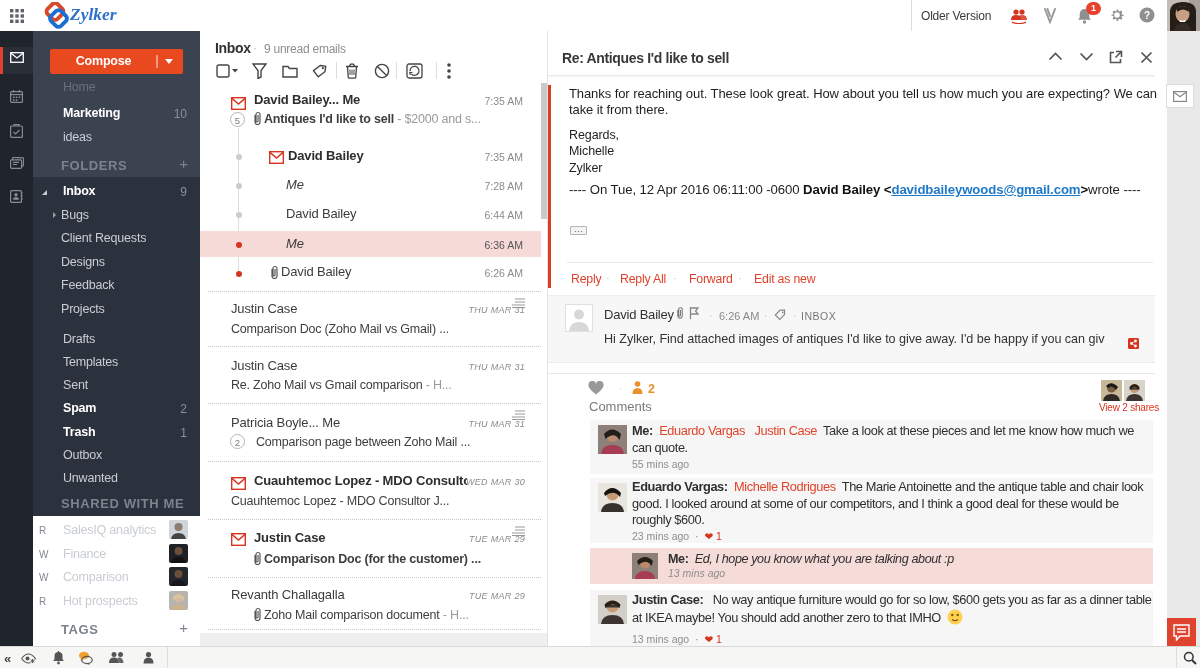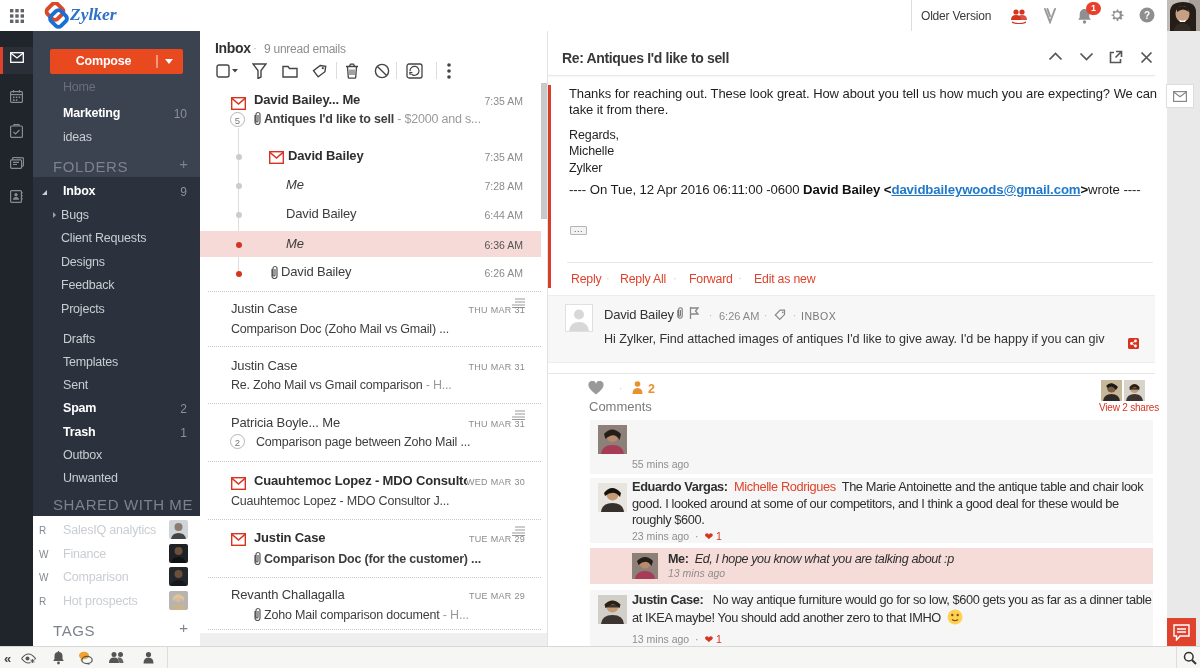--- a/index.html
+++ b/index.html
@@ -26,35 +26,35 @@
 
 #sidebar { position:absolute; left:33px; top:31px; width:167px; height:485px; background:#2c323d; z-index:10; }
 #sidebar-top { position:absolute; left:0; top:0; width:167px; height:146px; background:#3c4350; }
 #compose { position:absolute; left:17px; top:18px; width:133px; height:25px; background:#e8491f; border-radius:2px; color:#fff; }
 #compose .lbl { position:absolute; left:0; top:5px; width:107px; text-align:center; font-size:12.5px; font-weight:bold; letter-spacing:-.2px; }
 #compose .sep { position:absolute; left:106px; top:6px; width:1.5px; height:13px; background:rgba(255,255,255,.45); }
 #compose .car { position:absolute; left:115px; top:10px; width:0; height:0; border-left:4.5px solid transparent; border-right:4.5px solid transparent; border-top:5px solid #fff; }
 .sitem { position:absolute; left:30px; font-size:12.5px; color:#c9cdd2; letter-spacing:-.2px; }
 .sitem.b { font-weight:bold; color:#fff; }
 .scount { position:absolute; right:13px; font-size:12px; color:#8b919a; }
-.shead { position:absolute; left:20px; font-size:15px; font-weight:normal; letter-spacing:.6px; color:#7c838d; }
+.shead { position:absolute; left:28px; font-size:13px; font-weight:bold; letter-spacing:.6px; color:#7c838d; }
 .splus { position:absolute; right:12px; font-size:15px; color:#7c838d; }
 .sav { position:absolute; right:12px; width:19px; height:19px; border-radius:2px; overflow:hidden; }
 .spfx { position:absolute; left:6px; font-size:10px; color:#828893; }
 
 
 #listpane { position:absolute; left:200px; top:31px; width:348px; height:615px; background:#fff; z-index:5; border-right:1px solid #e2e2e2; }
 #lp-head { position:absolute; left:15px; top:9px; font-size:14px; font-weight:bold; color:#303030; letter-spacing:-.3px; }
 #lp-unread { position:absolute; left:64px; top:11px; font-size:12px; color:#8e8e8e; letter-spacing:-.25px; }
 #lp-toolbar { position:absolute; left:0; top:29px; width:348px; height:22px; }
 #lp-list { position:absolute; left:0; top:51px; width:341px; height:555px; overflow:hidden; }
 .sender { font-size:13px; color:#3c3c3c; letter-spacing:-.15px; white-space:nowrap; }
 .sender.b { font-weight:bold; color:#2e2e2e; }
 .ltime { position:absolute; right:18px; font-size:10.5px; color:#8b8b8b; }
-.ldate { position:absolute; right:16px; font-size:9px; color:#8b8b8b; letter-spacing:.3px; }
+.ldate { position:absolute; right:16px; font-size:9px; color:#8b8b8b; letter-spacing:.3px;font-style:italic; }
 .lsub { font-size:12.5px; color:#3e3e3e; letter-spacing:-.2px; }
 .lsub .gr { color:#9a9a9a; }
 .dotsep { position:absolute; left:8px; width:333px; border-top:1px dotted #c9c9c9; }
 .numcirc { position:absolute; width:15px; height:15px; border:1px solid #b5b5b5; border-radius:50%; font-size:9.5px; color:#777; text-align:center; line-height:15px; background:#fff; }
 .thline { position:absolute; left:38px; width:1px; background:#ddd; }
 .thdot { position:absolute; left:36px; width:6px; height:6px; border-radius:50%; background:#ccc; }
 .thdot.red { background:#d6341f; }
 .pinkrow { position:absolute; left:0; width:341px; background:#f5dad7; }
 .sumico { position:absolute; right:16px; }
 
@@ -507,20 +507,21 @@
   <div class="abs" style="left:41px;top:368px;font-size:13px;color:#7a7a7a">Comments</div>
 
   <div id="comments-wrap">
     <div class="cmt" style="position:absolute;left:0;top:1px;width:563px;height:54px">
       <div class="cavatar"><svg width="29" height="29">
               <rect width="29" height="29" fill="#8c8078"></rect>
               <circle cx="14.5" cy="11" r="6" fill="#b98a6d"></circle>
               <path d="M3 29 q1-9 11.5-9 q10.5 0 11.5 9 z" fill="#a63c55"></path>
               <path d="M6 9 q8-9 17 0 l-1.5 6 q-5-9-14-1 z" fill="#241e1b"></path>
             </svg></div>
+      <div class="cmt-text" style="position:absolute;left:42px;top:3px;width:523px"><b>Me:</b>&nbsp; <span class="cmt-name-red">Eduardo Vargas</span> &nbsp;&nbsp;<span class="cmt-name-red">Justin Case</span>&nbsp; Take a look at these pieces and let me know how much we can quote.</div>
       <div class="cmt-ago" style="position:absolute;left:42px;top:38px">55 mins ago</div>
     </div>
     <div class="cmt" style="position:absolute;left:0;top:59px;width:563px;height:65px">
       <div class="cavatar"><svg width="29" height="29">
               <rect width="29" height="29" fill="#e8e4de"></rect>
               <circle cx="14.5" cy="11.5" r="6" fill="#c59a75"></circle>
               <path d="M3 29 q1-9 11.5-9 q10.5 0 11.5 9 z" fill="#35302c"></path>
               <path d="M6 10 q8-10 17 0 l-1 4 q-6-8-15-1 z" fill="#16130f"></path>
             </svg></div>
       <div class="cmt-text" style="position:absolute;left:42px;top:1px;width:523px"><b>Eduardo Vargas:</b> &nbsp;<span class="cmt-name-red">Michelle Rodrigues</span>&nbsp; The Marie Antoinette and the antique table and chair look good. I looked around at some of our competitors, and I think a good deal for these would be roughly $600.</div>

